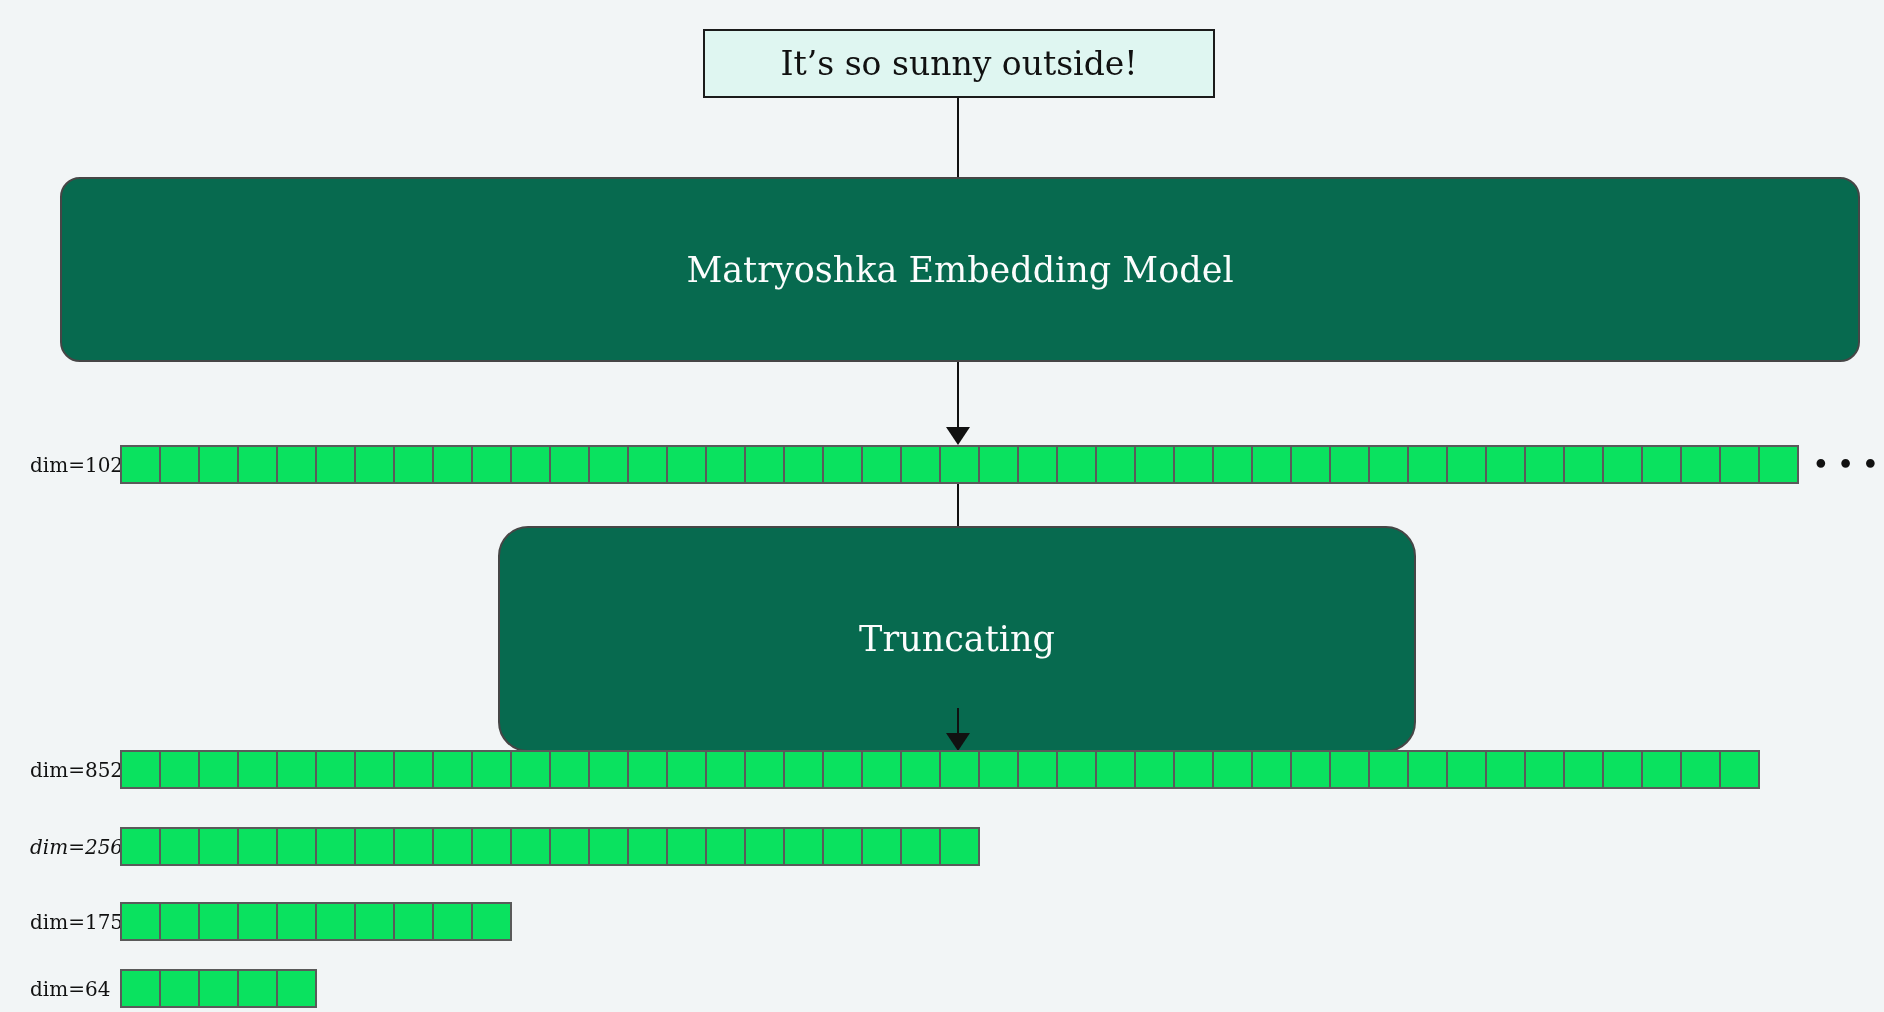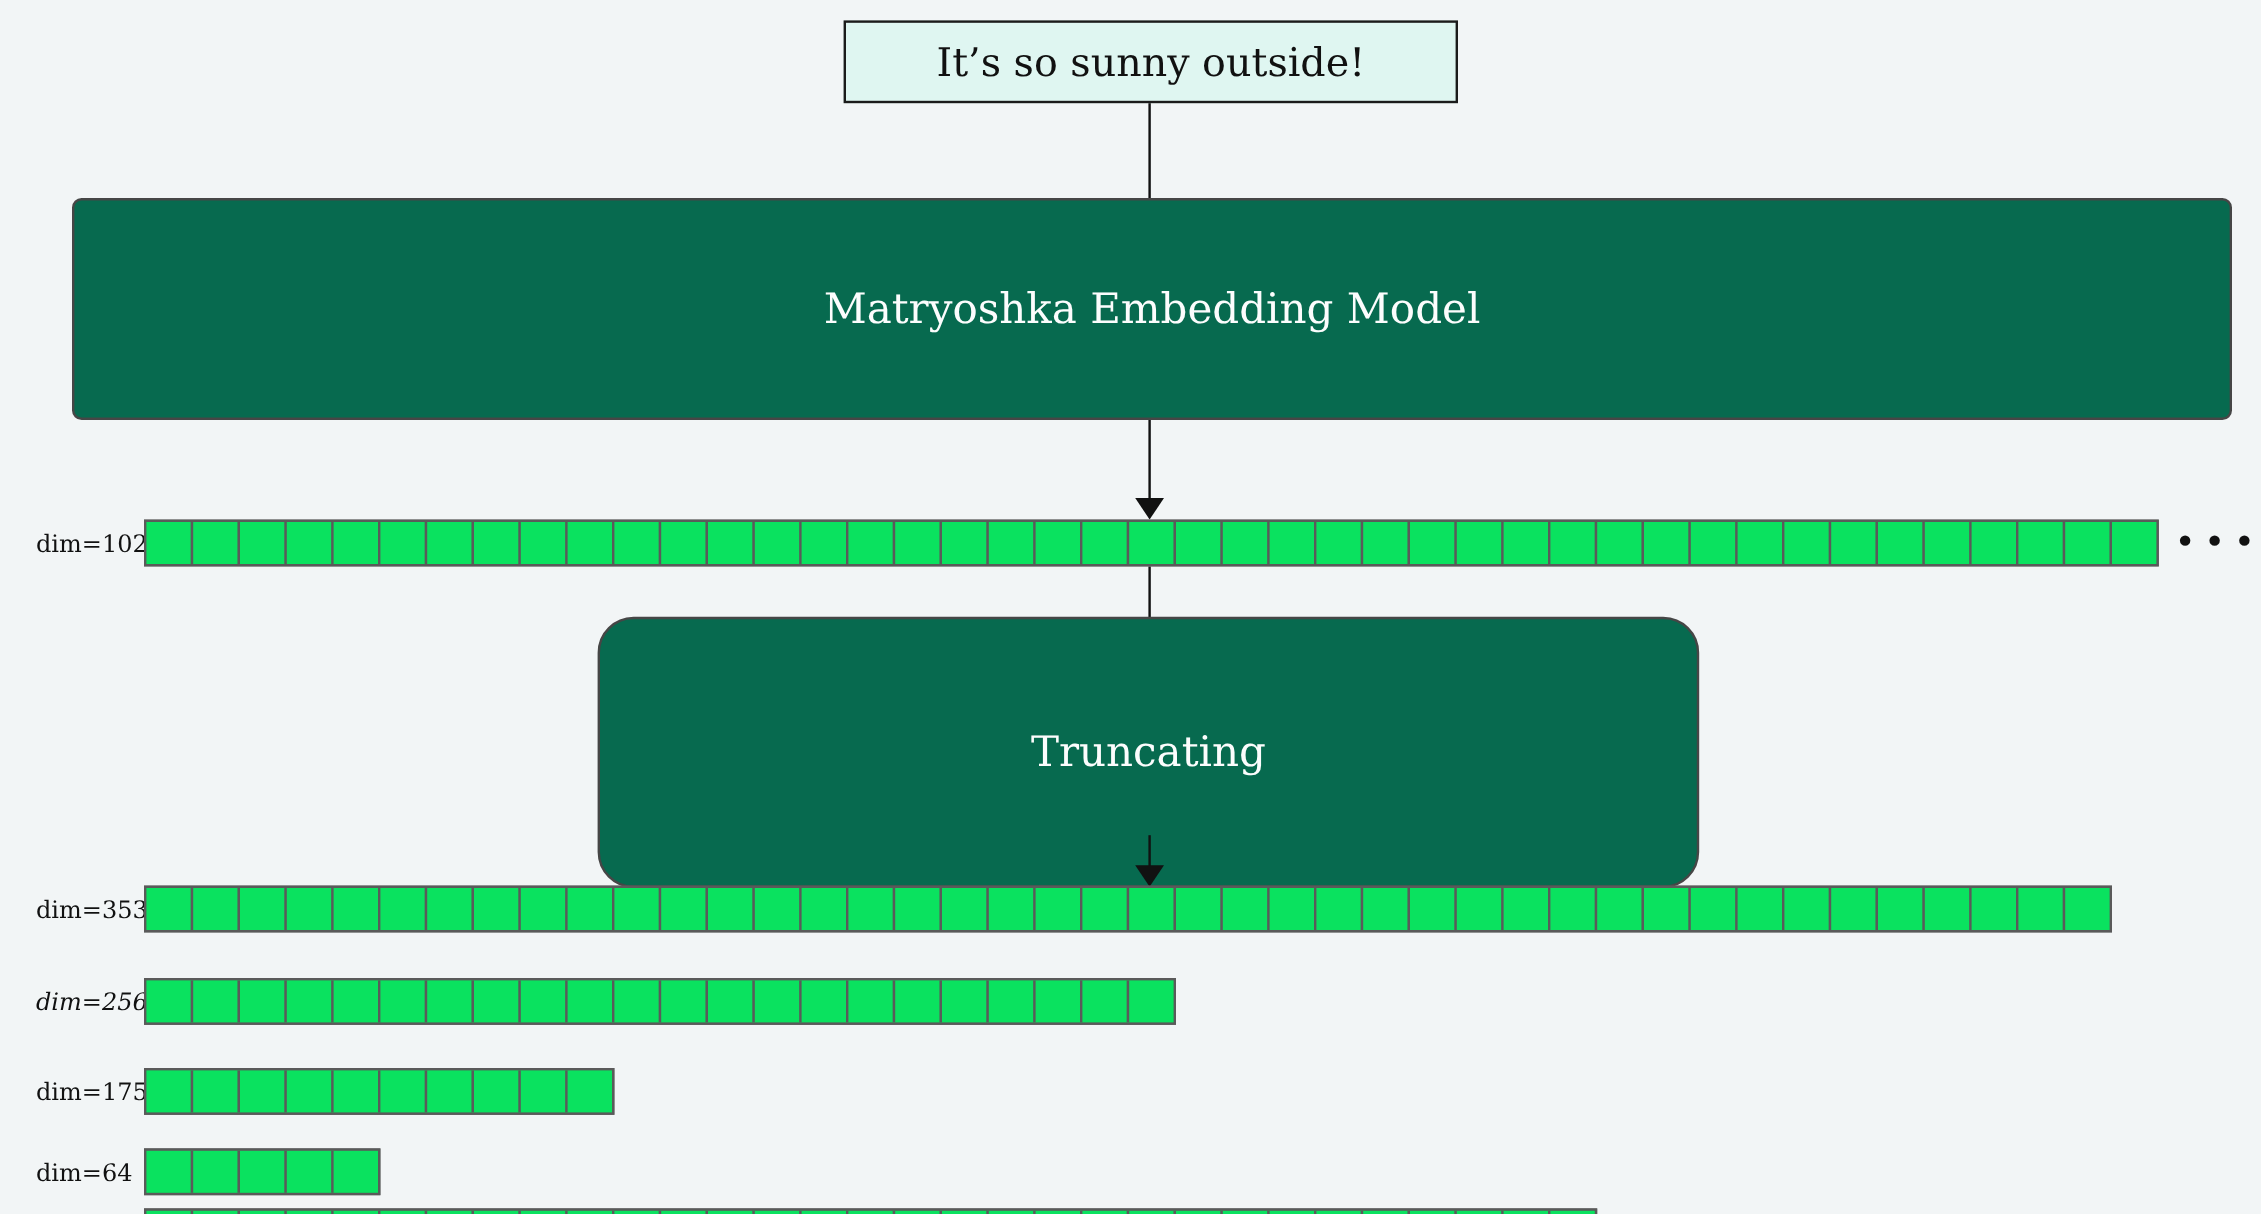--- a/index.html
+++ b/index.html
@@ -8,41 +8,41 @@
   }
   body {
     width: 1884px;
     height: 1012px;
     position: relative;
     overflow: hidden;
     background: #f2f5f6;
     font-family: "DejaVu Serif", "Liberation Serif", serif;
     color: #111;
   }
-  .stage { position: absolute; inset: 0; }
+  .stage { position: absolute; inset: 0; margin-top: 12px; }
 
   
   .input-box {
     position: absolute;
     left: 703px; top: 17px;
     width: 512px; height: 69px;
     box-sizing: border-box;
     background: #dff6f1;
     border: 2px solid #1b1b1b;
     display: flex; align-items: center; justify-content: center;
     font-size: 33px;
   }
 
   
   .green-box {
     position: absolute;
     box-sizing: border-box;
     background: #076a4f;
     border: 2px solid #464646;
-    border-radius: 8px;
+    border-radius: 20px;
     display: flex; align-items: center; justify-content: center;
     color: #fcfdfd;
     font-size: 35px;
   }
   .model-box  { left: 60px;  top: 165px; width: 1800px; height: 185px; }
   .trunc-box  { left: 498px; top: 514px; width: 918px;  height: 226px; border-radius: 30px; }
 
   
   .vline {
     position: absolute;
@@ -162,21 +162,21 @@
         <div class="cell"></div>
         <div class="cell"></div>
         <div class="cell"></div>
         <div class="cell"></div>
         <div class="cell"></div>
         <div class="cell"></div>
         <div class="cell"></div>
         <div class="cell"></div>
       </div>
       <div class="ellipsis" style="top: 433px;">•••</div>
-      <div class="dim-label" style="top: 738px;">dim=353</div>
+      <div class="dim-label" style="top: 738px;">dim=852</div>
       <div class="dim-row" style="top: 738px;">
         <div class="cell"></div>
         <div class="cell"></div>
         <div class="cell"></div>
         <div class="cell"></div>
         <div class="cell"></div>
         <div class="cell"></div>
         <div class="cell"></div>
         <div class="cell"></div>
         <div class="cell"></div>

